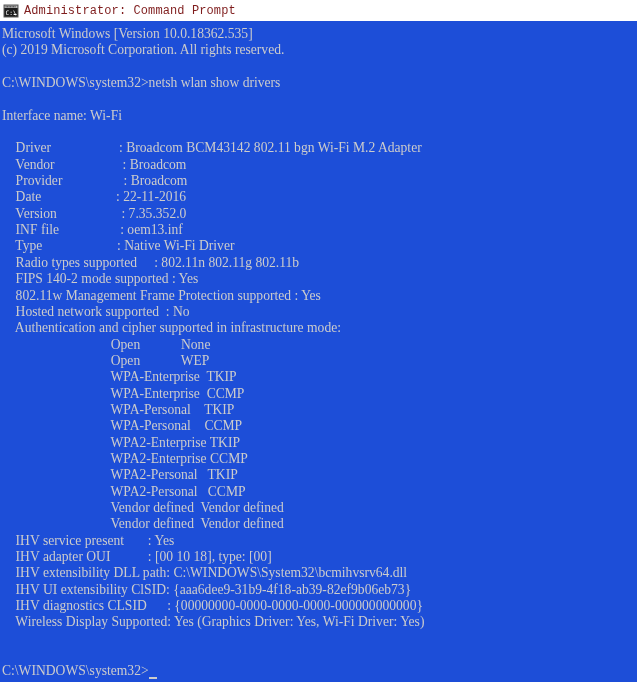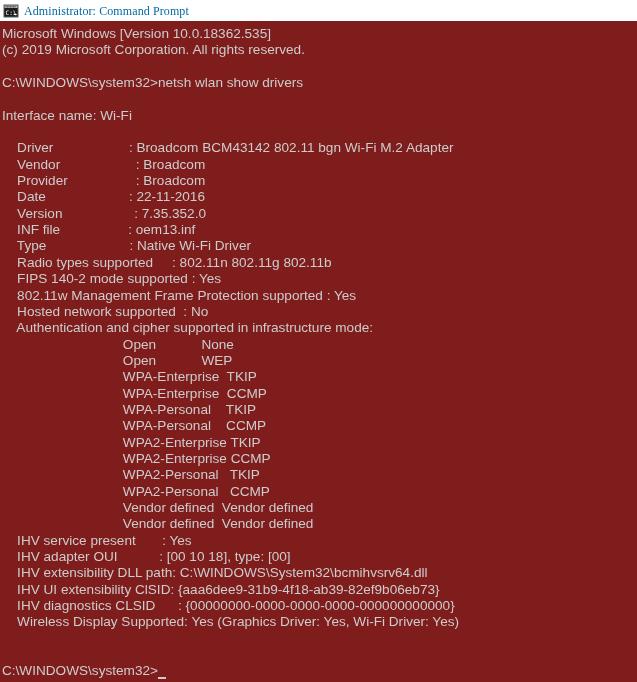--- a/index.html
+++ b/index.html
@@ -34,33 +34,33 @@
   }
   .cmd-icon {
     width: 16px;
     height: 16px;
     margin-right: 5px;
     flex: 0 0 16px;
     position: relative;
     display: block;
   }
   .titlebar-text {
-    font-family: Liberation Serif, serif;
+    font-family: Liberation Mono, monospace;
     font-size: 12px;
-    color: #0369a1;
+    color: #7f1d1d;
     line-height: 14px;
     white-space: nowrap;
     letter-spacing: 0.1px;
   }
   
   .console {
     flex: 1 1 auto;
-    background: #7f1d1d;
+    background: #1d4ed8;
     color: #cccccc;
-    font-family: Liberation Sans, sans-serif;
+    font-family: Liberation Serif, serif;
     font-size: 13.6px;
     line-height: 16.35px;
     padding: 5px 0 0 2px;
     box-sizing: border-box;
     overflow: hidden;
     white-space: pre;
   }
   .line {
     white-space: pre;
     height: 16.35px;

